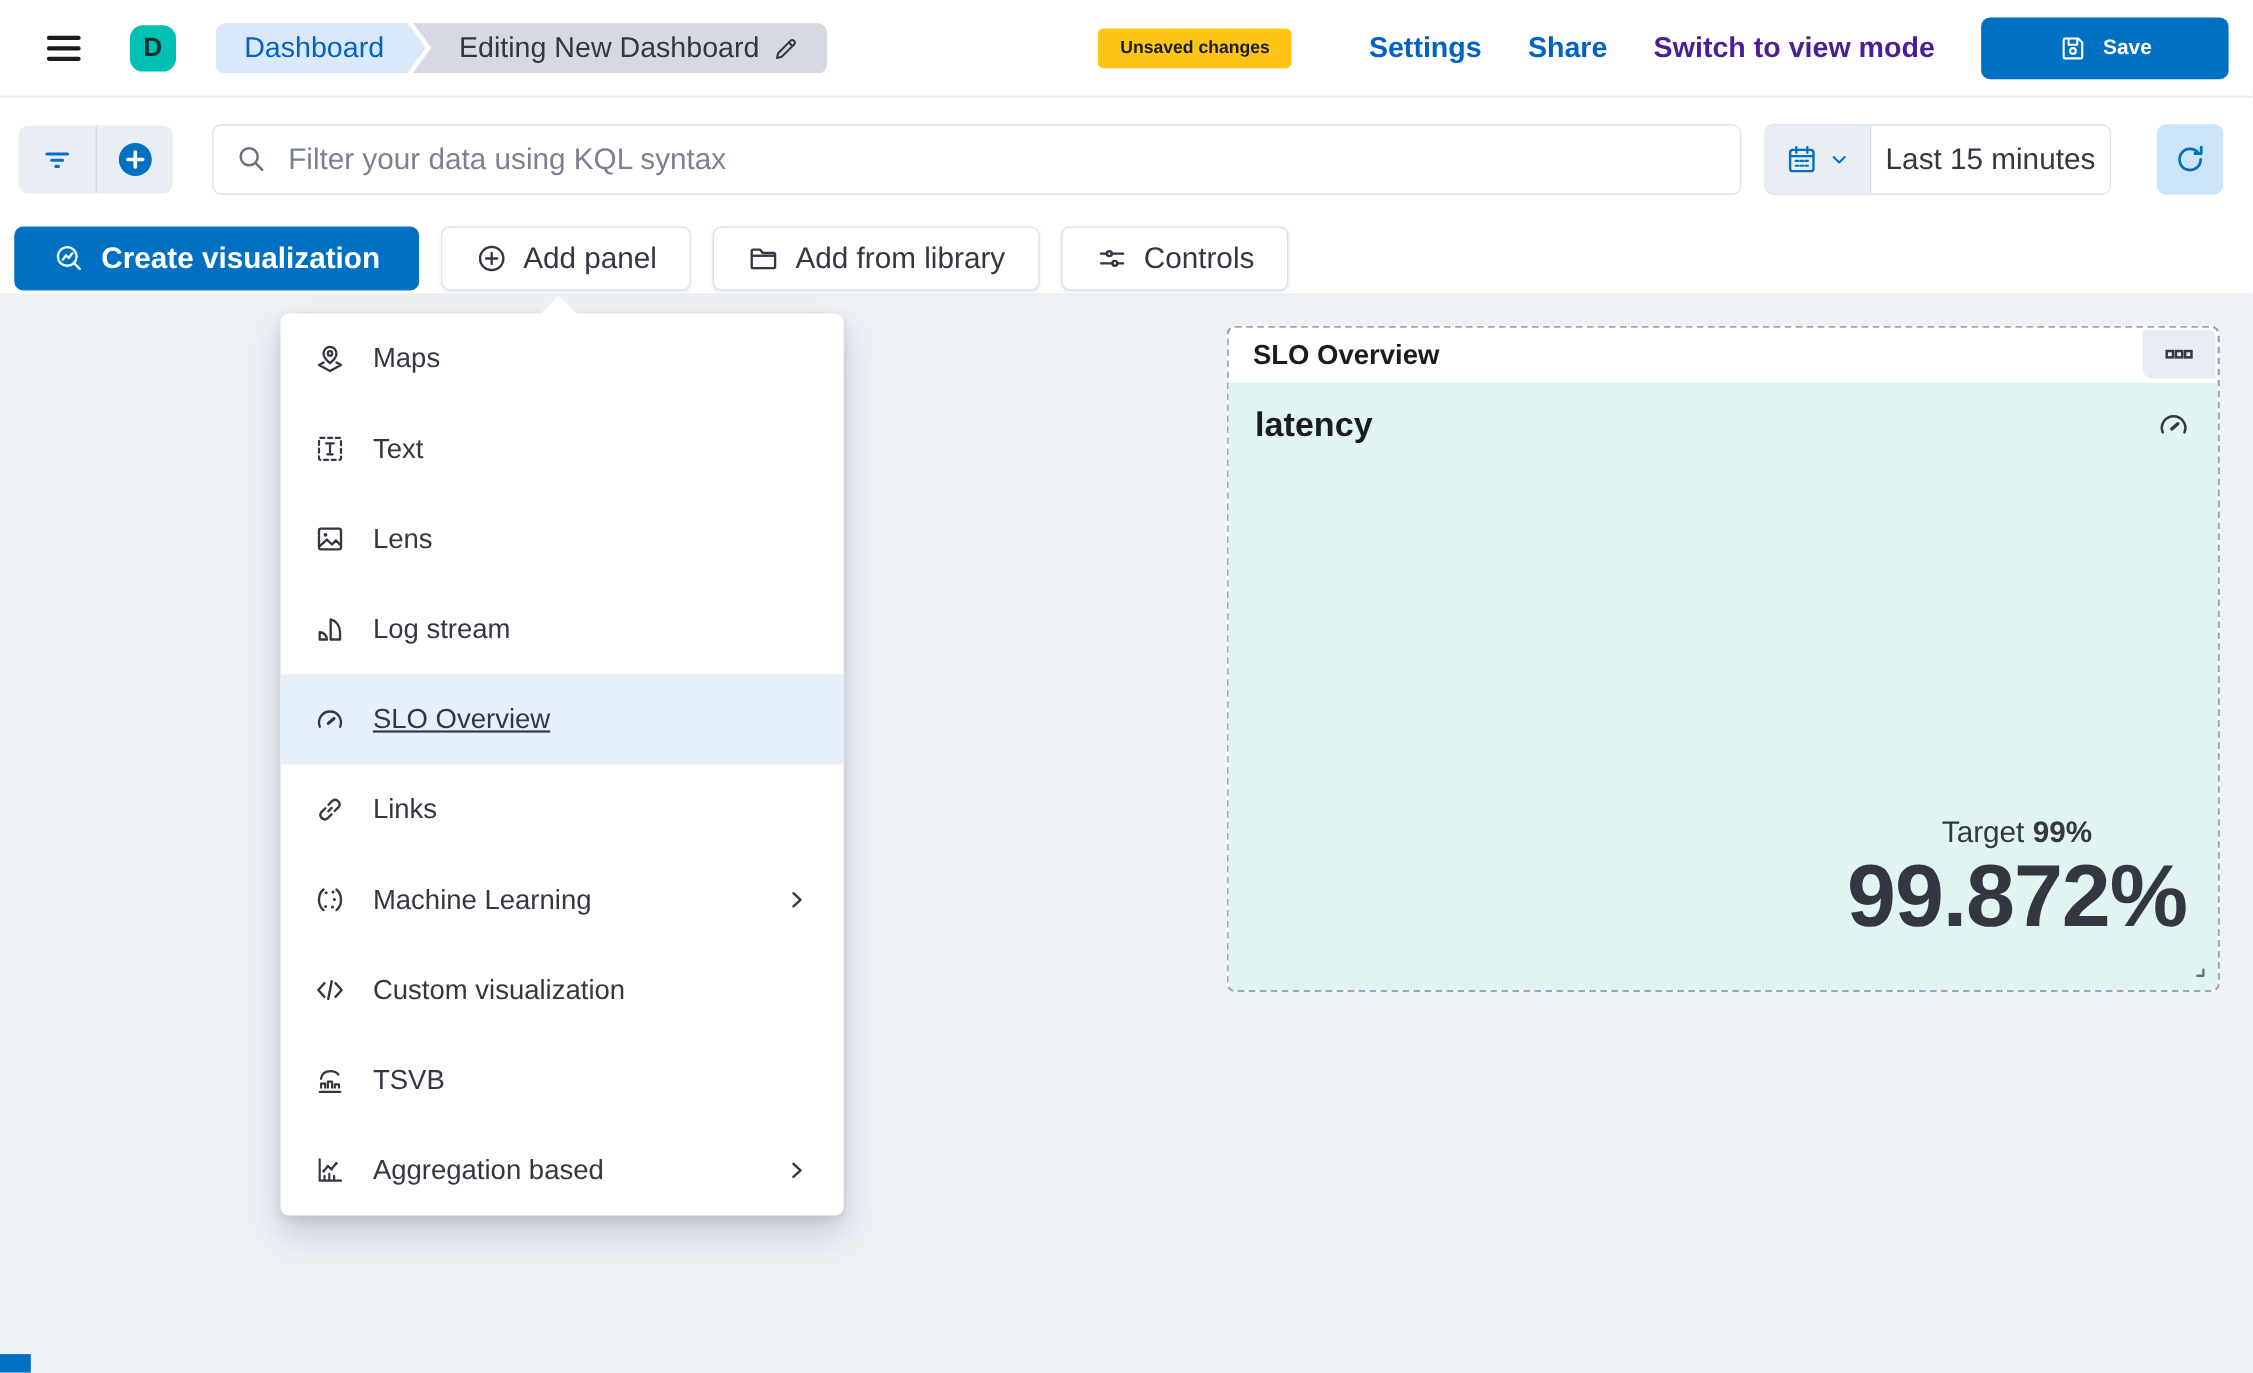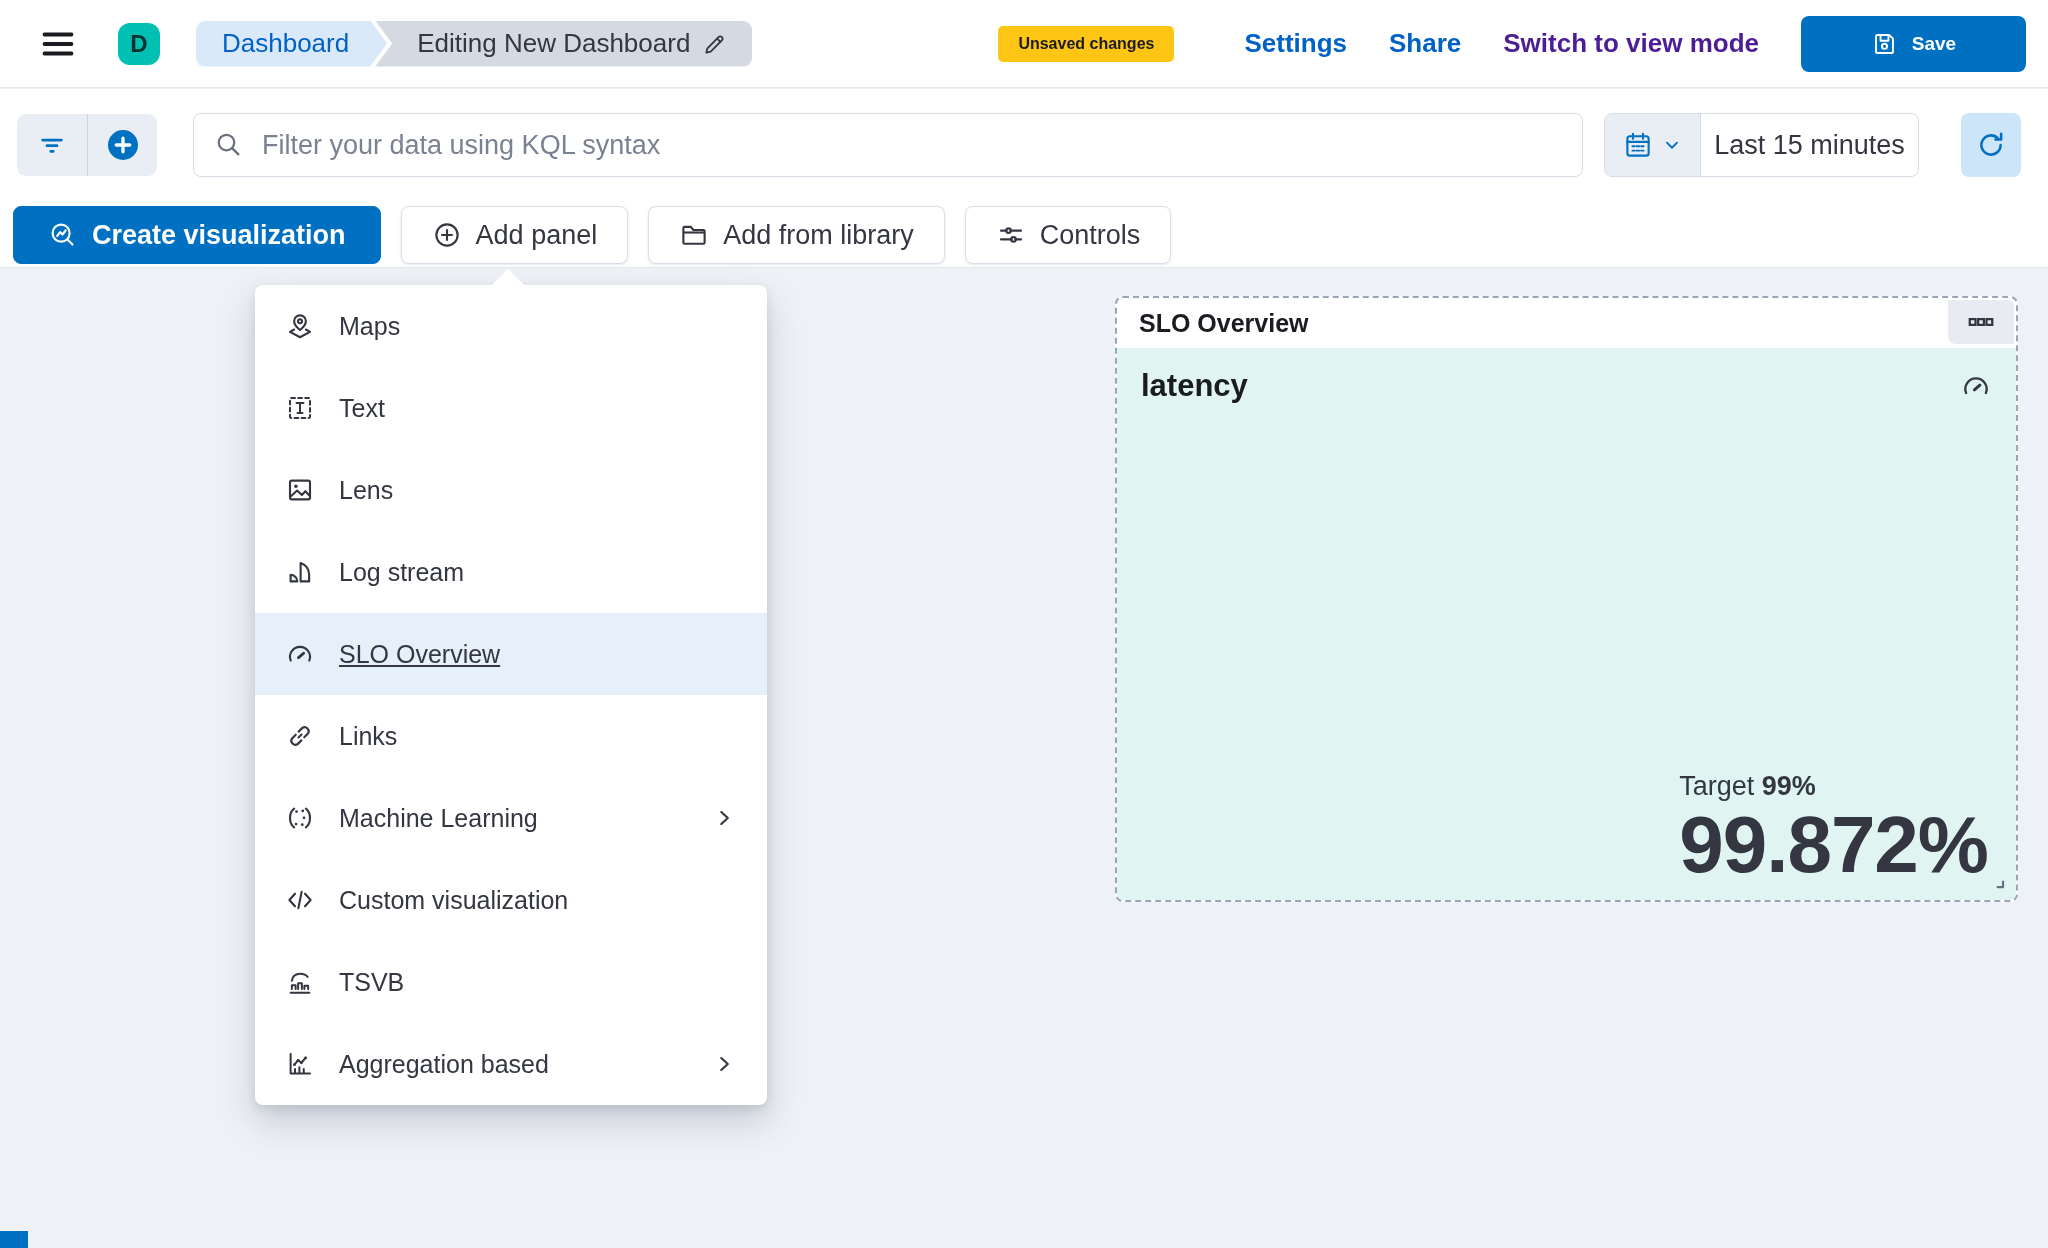--- a/index.html
+++ b/index.html
@@ -132,21 +132,21 @@
   .panel-header { height:50px; display:flex; align-items:center; padding-left:22px; }
   .panel-title { font-size:25px; font-weight:700; color:#1a1c21; }
   .panel-options {
     position:absolute; top:2px; right:2px; width:66px; height:44px;
     background:#e8ebf2; border-radius:0 6px 0 8px;
     display:flex; align-items:center; justify-content:center; color:#343741; cursor:pointer;
   }
   .panel-body { position:absolute; left:0; top:50px; right:0; bottom:0; background:#e0f4f1; border-radius:0 0 6px 6px; }
   .slo-name { position:absolute; left:24px; top:20px; font-size:31px; font-weight:700; color:#1a1c21; }
   .panel-gauge { position:absolute; right:24px; top:22px; color:#343741; }
-  .metric { position:absolute; right:28px; bottom:12px; text-align:left; }
+  .metric { position:absolute; right:28px; bottom:42px; text-align:center; }
   .target-line { font-size:27px; color:#343741; }
   .target-line b { font-weight:700; }
   .big-value { font-size:80px; font-weight:700; color:#343741; line-height:1.08; letter-spacing:-1px; }
   .resize-handle { position:absolute; right:7px; bottom:7px; color:#69707d; }
 
   .blue-strip { position:absolute; left:0; bottom:0; width:28px; height:17px; background:#0071c2; }
 </style>
 </head>
 <body>
 

